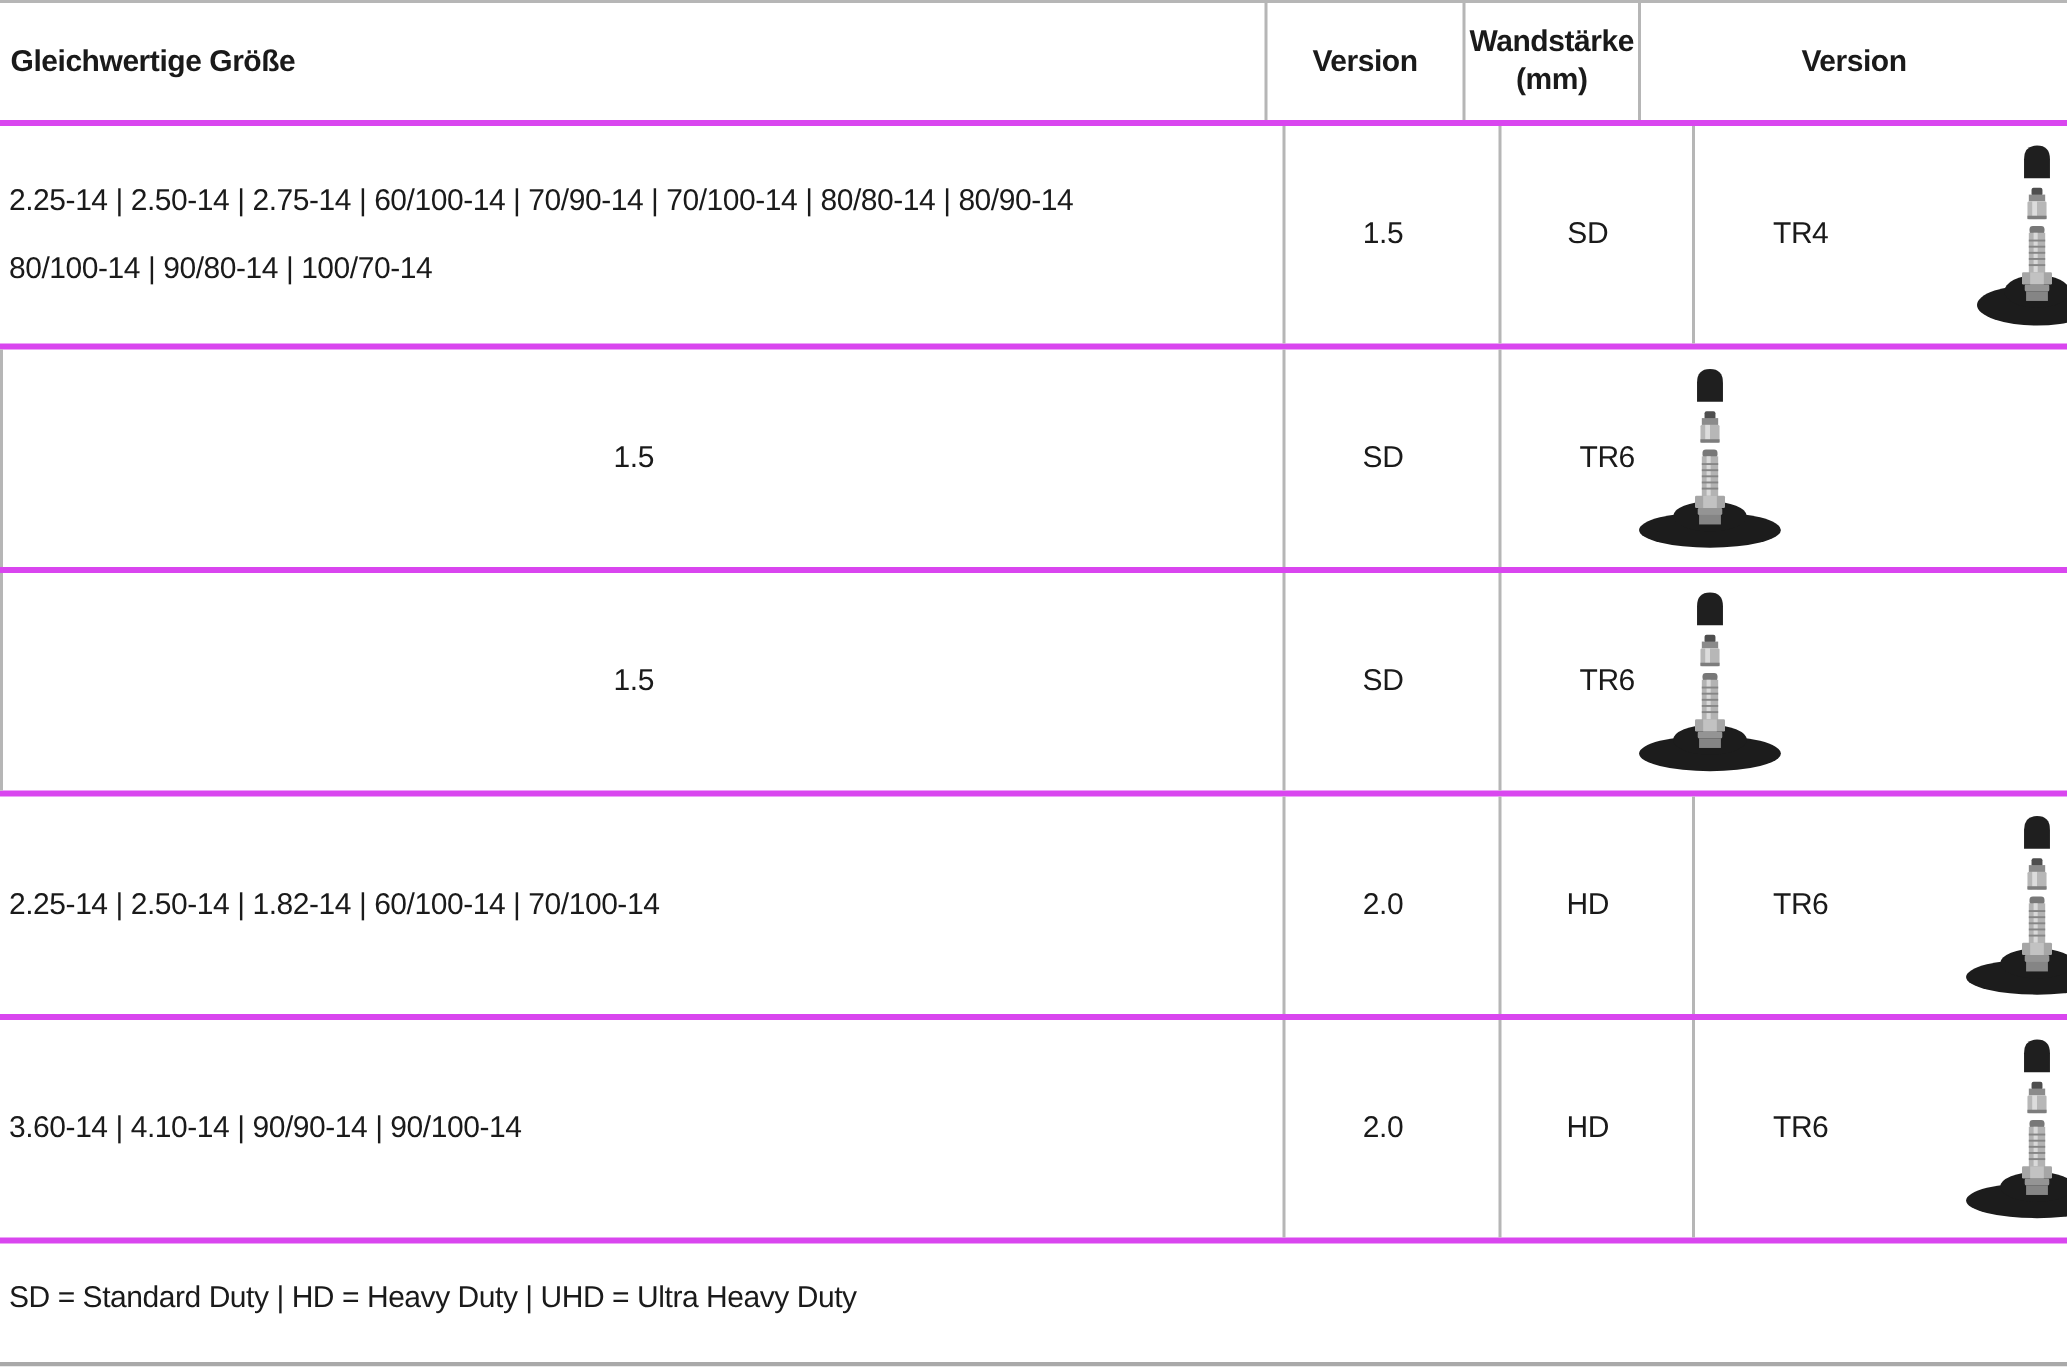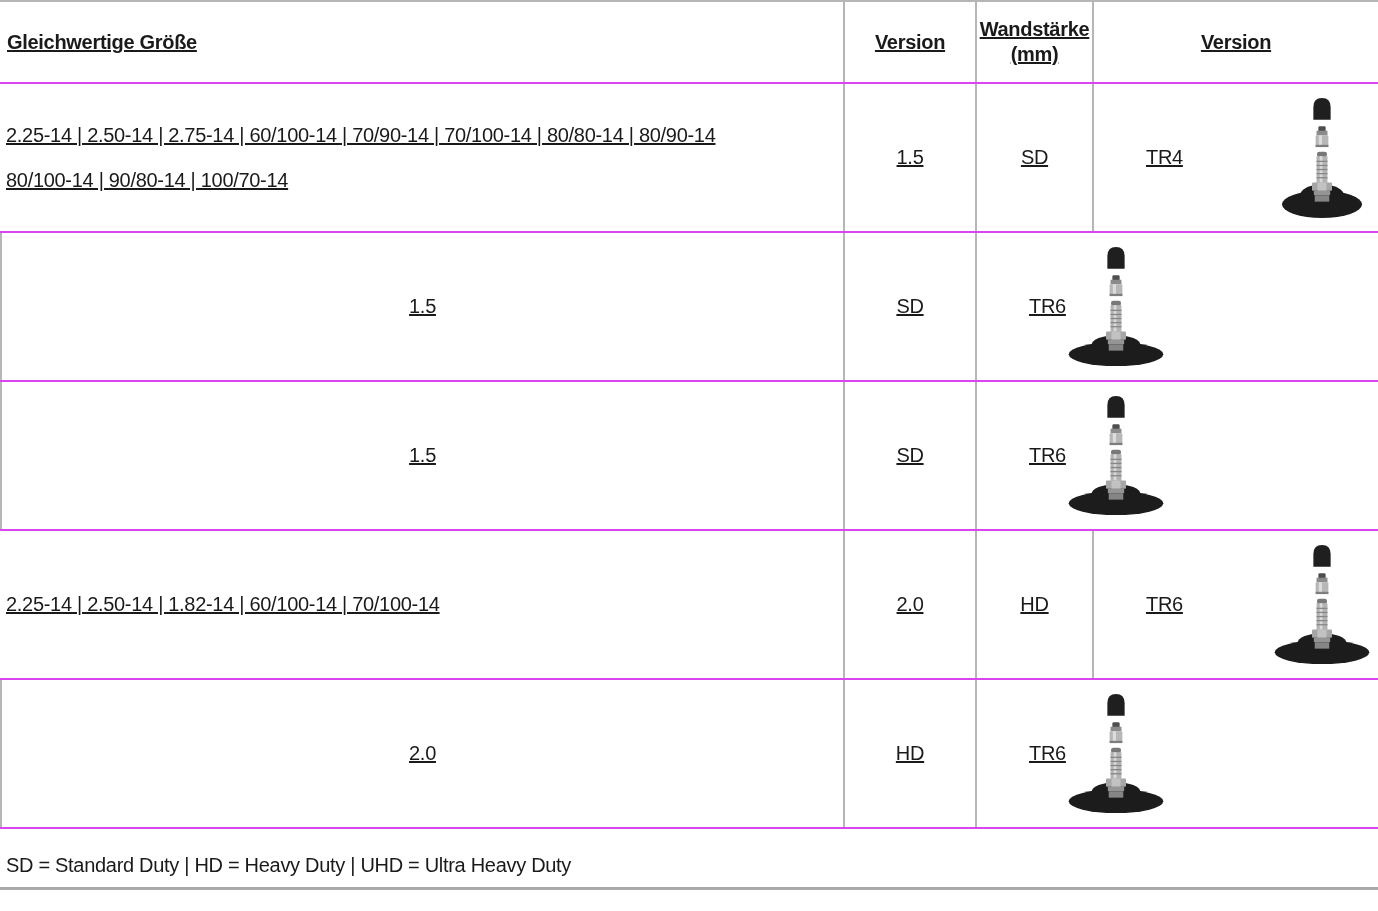--- a/index.html
+++ b/index.html
@@ -8,35 +8,34 @@
     width: 1378px; height: 911px;
     font-family: "Liberation Sans", "DejaVu Sans", sans-serif;
     color: #1a1a1a;
     letter-spacing: -0.3px;
     overflow: hidden;
   }
   .tbl { width: 1378px; border-top: 2px solid #b6b6b6; }
   .row {
     display: grid;
     grid-template-columns: 843px 132px 117px 286px;
-    border-bottom: 2px solid #d946ef;
-    text-decoration: underline;
+    border-bottom: 4px solid #d946ef;
   }
   .thead { height: 82px; }
-  .tr { height: 149px; }
+  .tr { height: 149px; gap: 12px; }
   .cell { display: flex; align-items: center; font-size: 20px; }
   .c2, .c3, .c4 { border-left: 2px solid #b6b6b6; justify-content: center; text-align: center; }
   .th { font-weight: bold; }
   .th.c1 { padding-left: 7px; }
   .th.c2 span { display: block; width: 118px; line-height: 25px; }
   .td.c1 { padding-left: 6px; white-space: pre-line; line-height: 45px; }
   .td.c4 { justify-content: flex-start; text-align: left; }
   .valve-label { display: inline-block; margin-left: 52px; width: 46px; }
   .valve-wrap { margin-left: auto; margin-right: 6px; line-height: 0; }
-  .footnote { height: 58px; padding: 25px 0 0 6px; font-size: 20px; }
+  .footnote { height: 79px; padding: 25px 0 0 6px; font-size: 20px; }
   .bottom-rule { width: 1378px; height: 3px; background: #a9a9a9; }
 </style>
 </head>
 <body>
 
 <div class="tbl">
 
   <div class="row thead">
     <div class="cell th c1">Gleichwertige Größe</div>
     <div class="cell th c3">Version</div>
@@ -171,20 +170,21 @@
           <rect x="44" y="97" width="22" height="9" rx="1" fill="#a6a6a6"></rect>
           <rect x="50" y="97" width="10" height="9" fill="#c2c2c2"></rect>
           <rect x="46" y="106" width="18" height="5" rx="1" fill="#949494"></rect>
           <rect x="47" y="111" width="16" height="7" fill="#858585"></rect>
         </svg>
       </span>
     </div>
   </div>
 
   <div class="row tr">
+    <div class="cell td c1">3.60-14 | 4.10-14 | 90/90-14 | 90/100-14</div>
     <div class="cell td c2">2.0</div>
     <div class="cell td c3">HD</div>
     <div class="cell td c4">
       <span class="valve-label">TR6</span>
       <span class="valve-wrap">
         <svg viewBox="0 0 110 140" width="100" height="128">
           <ellipse cx="55" cy="122" rx="52" ry="13" fill="#1c1c1c"></ellipse>
           <ellipse cx="55" cy="112" rx="27" ry="11" fill="#1c1c1c"></ellipse>
           <path d="M45.5,28 L45.5,14 Q45.5,4 55,4 Q64.5,4 64.5,14 L64.5,28 Z" fill="#1f1f1f"></path>
           <rect x="51" y="35" width="8" height="6" rx="1.5" fill="#4e4e4e"></rect>

